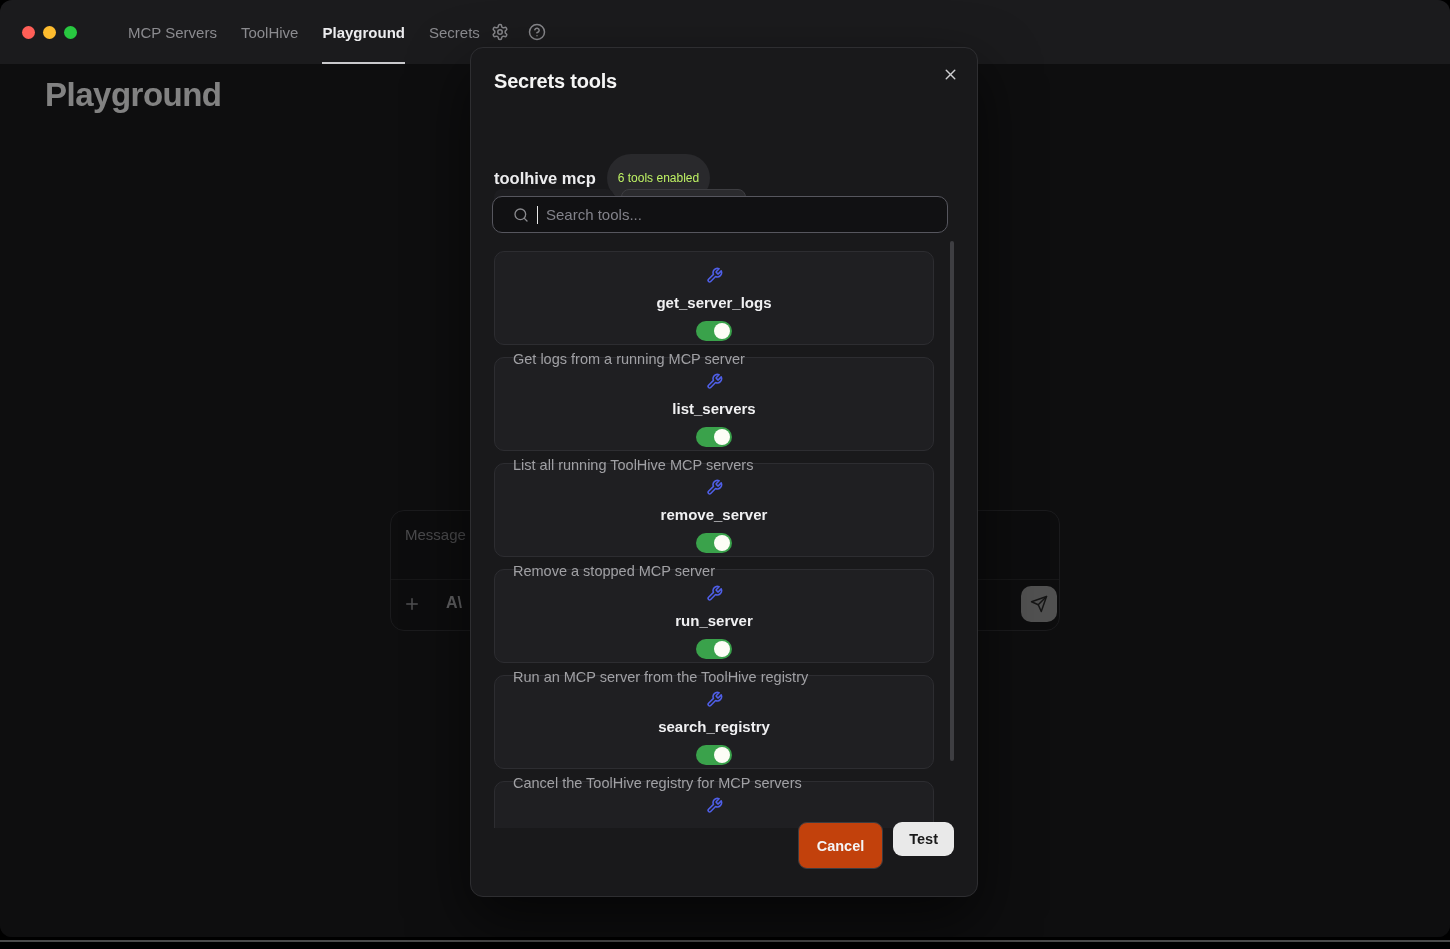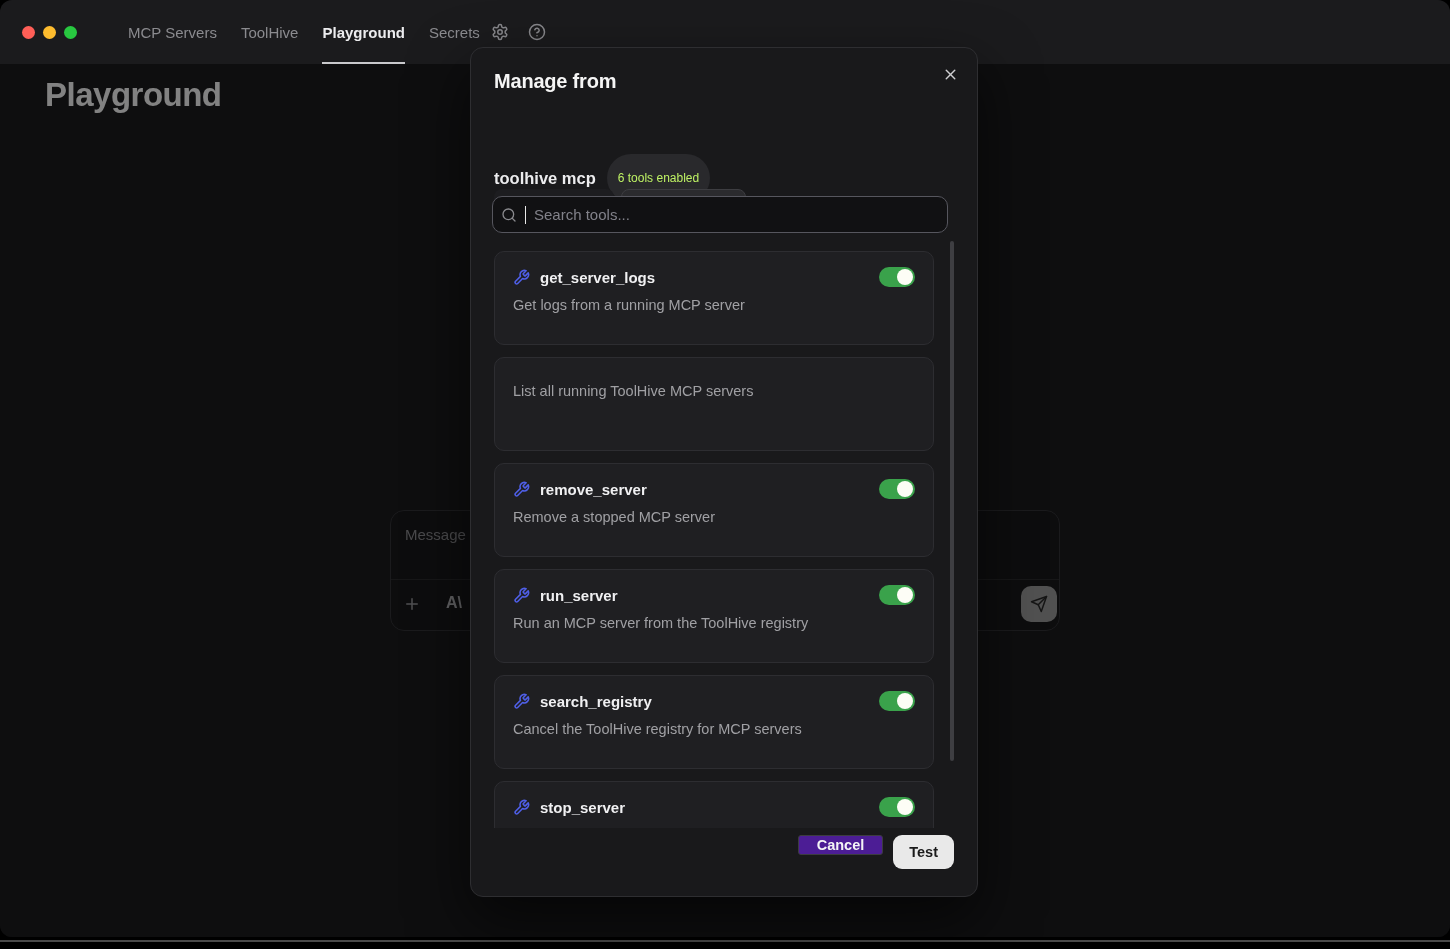--- a/index.html
+++ b/index.html
@@ -66,43 +66,43 @@
   .bulk-row { position:absolute; left:23px; top:141px; display:flex; gap:7px; }
   .btn { display:flex; align-items:center; gap:8px; height:36px; padding:0 16px; border-radius:8px;
          font-size:13.5px; font-weight:600; cursor:pointer; }
   .btn-enable { background:#1d1d20; color:#8e8e92; }
   .btn-enable svg { stroke:#8e8e92; }
   .btn-disable { background:#2b2b2e; border:1px solid #3d3d41; color:#f2f2f4; }
   .btn-disable svg { stroke:#f2f2f4; }
 
   .search-box { position:absolute; left:21px; top:148px; width:456px; height:37px; background:#111113;
                 border:1.5px solid #56565e; border-radius:10px; display:flex; align-items:center;
-                padding:0 8px; gap:8px; }
+                padding:0 20px; gap:8px; }
   .search-box svg { stroke:#8a8a8e; flex:none; }
   .caret { width:1px; height:18px; background:#e8e8e8; }
   .search-ph { font-size:15px; color:#82828a; }
 
   .tools-viewport { position:absolute; left:23px; top:203px; width:440px; height:577px; overflow:hidden; }
   .tool-card { width:440px; height:94px; background:#1f1f22; border:1px solid #2d2d31; border-radius:10px;
                padding:15px 18px; margin-bottom:12px; }
-  .tool-row { display:flex; align-items:center; gap:10px; }
+  .tool-row { display:flex; align-items:center; gap:10px;flex-direction:column; }
   .tool-row svg { flex:none; stroke:#4f5fe8; }
   .tool-name { font-size:15px; font-weight:700; color:#f0f0f2; flex:1; }
   .toggle { width:36px; height:20px; border-radius:10px; background:#3aa24b; position:relative;
             cursor:pointer; flex:none; }
   .toggle .knob { position:absolute; top:2px; right:2px; width:16px; height:16px; border-radius:50%;
                   background:#fdfdf6; }
   .tool-desc { margin-top:10px; font-size:14.5px; color:#a0a0a4; }
 
   .modal-scrollbar { position:absolute; left:479px; top:193px; width:4px; height:520px;
                      background:#3e3e42; border-radius:2px; }
 
   .modal-footer { position:absolute; right:23px; bottom:27px; display:flex; gap:10px; }
-  .btn-cancel { background:#4c1d95; border:1px solid #3c3c40; color:#f4f4f6; height:20px;
-                padding:0 18px; border-radius:3px; font-size:14.5px; font-weight:600;
+  .btn-cancel { background:#c2410c; border:1px solid #3c3c40; color:#f4f4f6; height:47px;
+                padding:0 18px; border-radius:9px; font-size:14.5px; font-weight:600;
                 display:flex; align-items:center; cursor:pointer; }
   .btn-save { background:#e9e9e9; color:#1a1a1a; height:34px; padding:0 16px; border-radius:9px;
               font-size:14.5px; font-weight:600; display:flex; align-items:center; cursor:pointer; }
 </style>
 </head>
 <body>
 
 <div class="window">
 
   <div class="topbar">
@@ -152,21 +152,21 @@
       </svg>
     </div>
   </div>
 
   <div class="overlay"></div>
 </div>
 
 <div class="desk-line"></div>
 
 <div class="modal">
-  <div class="modal-title">Manage from</div>
+  <div class="modal-title">Secrets tools</div>
   <div class="modal-close">
     <svg width="17" height="17" viewBox="0 0 24 24" fill="none" stroke-width="2" stroke-linecap="round">
         <path d="M18 6 6 18"></path>
         <path d="m6 6 12 12"></path>
       </svg>
   </div>
 
   <div class="server-row">
     <span class="server-name">toolhive mcp</span>
     <span class="badge">6 tools enabled</span>
@@ -207,20 +207,29 @@
         <path d="M14.7 6.3a1 1 0 0 0 0 1.4l1.6 1.6a1 1 0 0 0 1.4 0l3.77-3.77a6 6 0 0 1-7.94 7.94l-6.91 6.91a2.12 2.12 0 0 1-3-3l6.91-6.91a6 6 0 0 1 7.94-7.94l-3.76 3.76z"></path>
       </svg>
       <span class="tool-name">get_server_logs</span>
       <span class="toggle" style="background: rgb(58, 162, 75);">
             <span class="knob"></span>
           </span>
     </div>
     <div class="tool-desc">Get logs from a running MCP server</div>
   </div>
       <div class="tool-card">
+    <div class="tool-row">
+      <svg width="17" height="17" viewBox="0 0 24 24" fill="none" stroke-width="2.2" stroke-linecap="round" stroke-linejoin="round">
+        <path d="M14.7 6.3a1 1 0 0 0 0 1.4l1.6 1.6a1 1 0 0 0 1.4 0l3.77-3.77a6 6 0 0 1-7.94 7.94l-6.91 6.91a2.12 2.12 0 0 1-3-3l6.91-6.91a6 6 0 0 1 7.94-7.94l-3.76 3.76z"></path>
+      </svg>
+      <span class="tool-name">list_servers</span>
+      <span class="toggle" style="background: rgb(58, 162, 75);">
+            <span class="knob"></span>
+          </span>
+    </div>
     <div class="tool-desc">List all running ToolHive MCP servers</div>
   </div>
       <div class="tool-card">
     <div class="tool-row">
       <svg width="17" height="17" viewBox="0 0 24 24" fill="none" stroke-width="2.2" stroke-linecap="round" stroke-linejoin="round">
         <path d="M14.7 6.3a1 1 0 0 0 0 1.4l1.6 1.6a1 1 0 0 0 1.4 0l3.77-3.77a6 6 0 0 1-7.94 7.94l-6.91 6.91a2.12 2.12 0 0 1-3-3l6.91-6.91a6 6 0 0 1 7.94-7.94l-3.76 3.76z"></path>
       </svg>
       <span class="tool-name">remove_server</span>
       <span class="toggle" style="background: rgb(58, 162, 75);">
             <span class="knob"></span>

